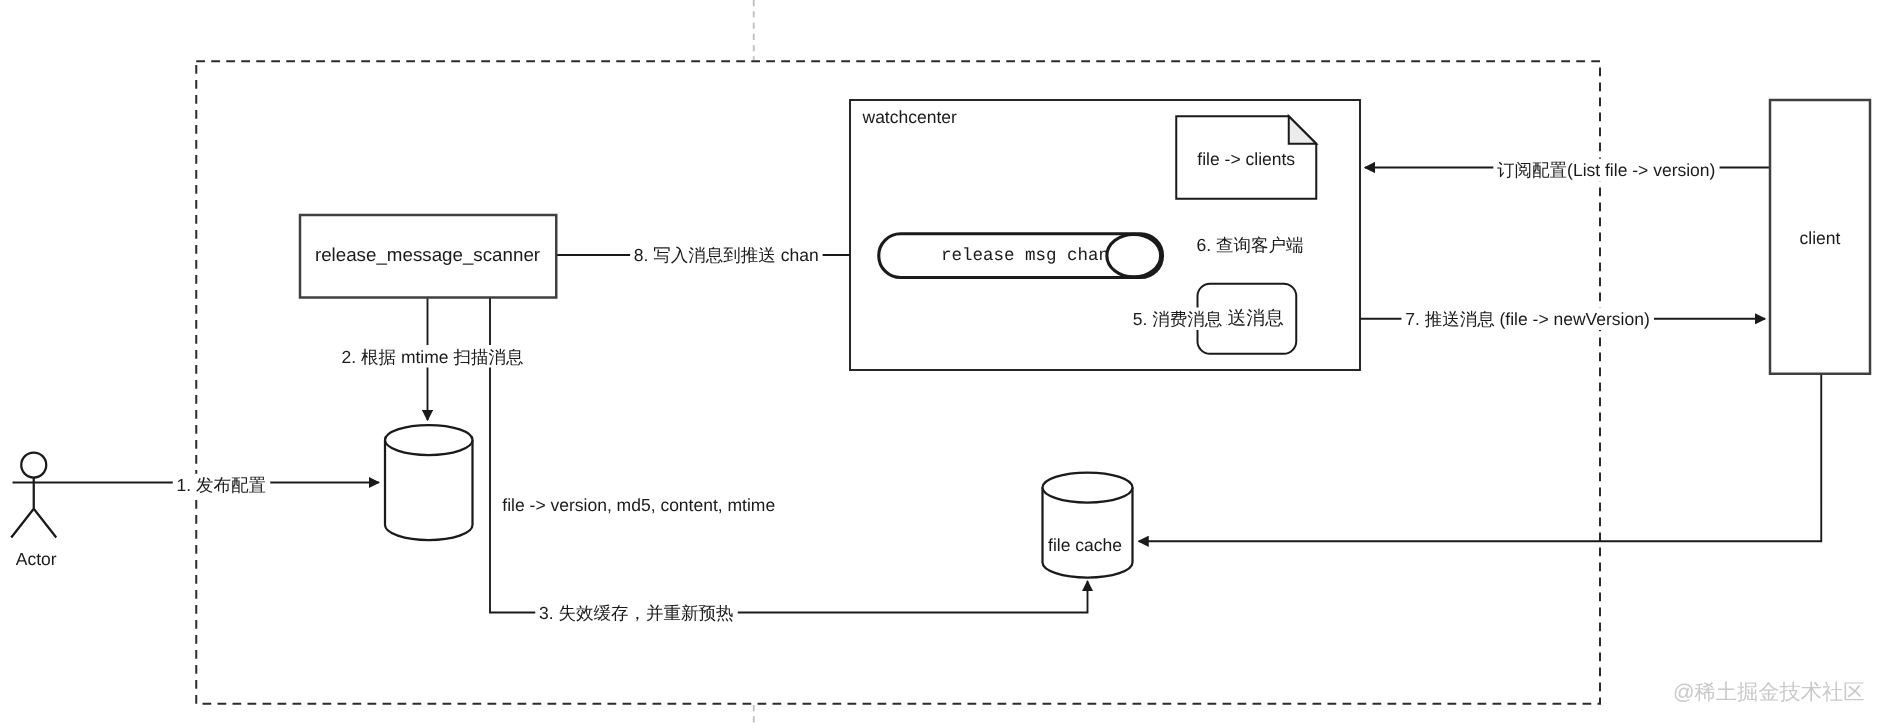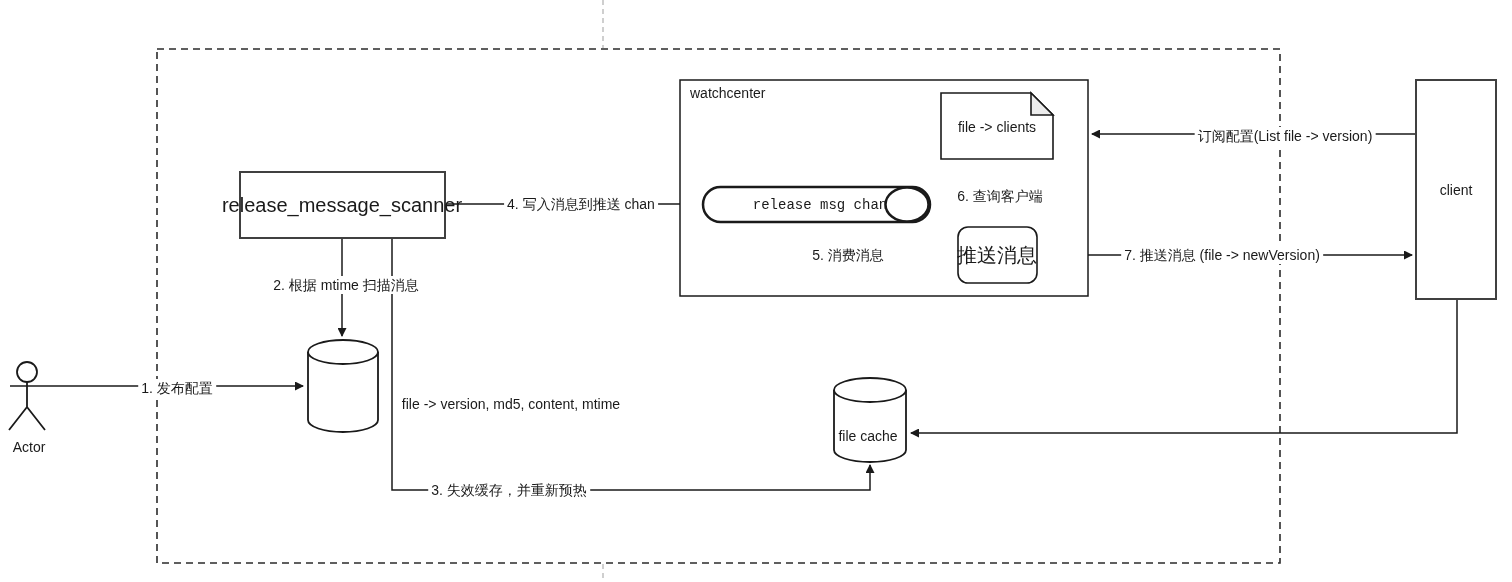--- a/index.html
+++ b/index.html
@@ -16,21 +16,21 @@
     position:absolute;
     transform:translate(-50%,-50%);
     background:#ffffff;
     padding:0 3px;
     font-size:14px;
     line-height:18px;
     white-space:nowrap;
     text-align:center;
   }
   .lbl.nobg{background:transparent;}
-  .node-lbl{font-size:20px;}
+  .node-lbl{font-size:15px;}
   .corner-lbl{
     position:absolute;
     transform:none;
     background:transparent;
     padding:0;
     font-size:14px;
     white-space:nowrap;
   }
   .two-line div{line-height:16px;}
   .watermark{
@@ -109,20 +109,21 @@
   <div class="lbl nobg" style="left:997px;top:127px;">file -&gt; clients</div>
   <div class="lbl nobg node-lbl" style="left:997px;top:255px;">推送消息</div>
   <div class="lbl nobg" style="left:1456px;top:190px;">client</div>
   <div class="lbl nobg" style="left:868px;top:436px;">file cache</div>
   <div class="lbl nobg" style="left:29px;top:447px;">Actor</div>
   <div class="lbl nobg" style="left:511px;top:404px;">file -&gt; version, md5, content, mtime</div>
 
   <div class="lbl" style="left:177px;top:388px;">1. 发布配置</div>
   <div class="lbl" style="left:346px;top:285px;text-align:center;">2. 根据 mtime 扫描消息</div>
   <div class="lbl" style="left:509px;top:490px;">3. 失效缓存，并重新预热</div>
-  <div class="lbl" style="left:581px;top:204px;">4. 写入消息到推送 chan</div>
-  <div class="lbl" style="left:848px;top:255px;">5. 消费消息</div>
+  <div class="lbl" style="left:581px;top:204px;">8. 写入消息到推送 chan</div>
+  <div class="lbl" style="left:942px;top:255px;">5. 消费消息</div>
   <div class="lbl" style="left:1000px;top:196px;">6. 查询客户端</div>
   <div class="lbl" style="left:1222px;top:255px;">7. 推送消息 (file -&gt; newVersion)</div>
   <div class="lbl" style="left:1285px;top:136px;">订阅配置(List file -&gt; version)</div>
 
+  <div class="watermark" style="left:1415px;top:554px;">@稀土掘金技术社区</div>
 
 </div>
 
 </body></html>

